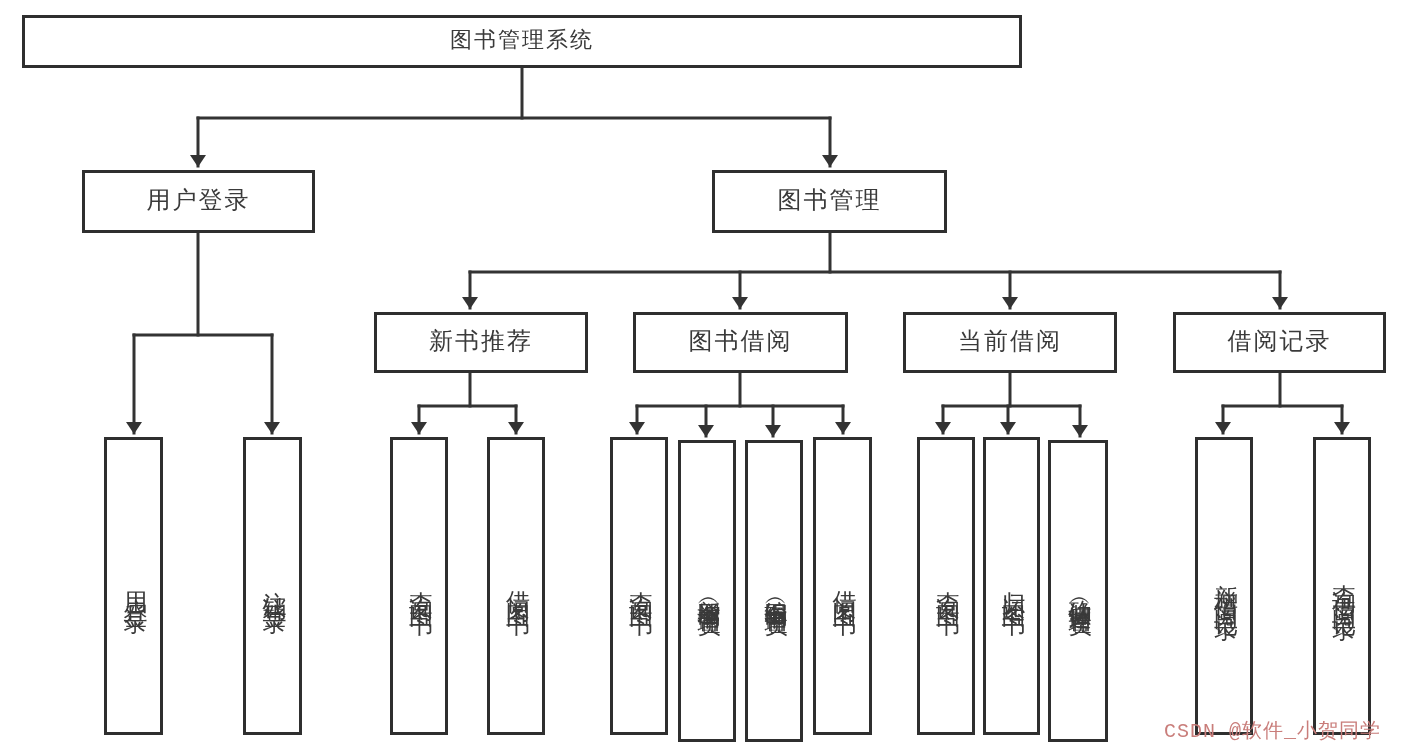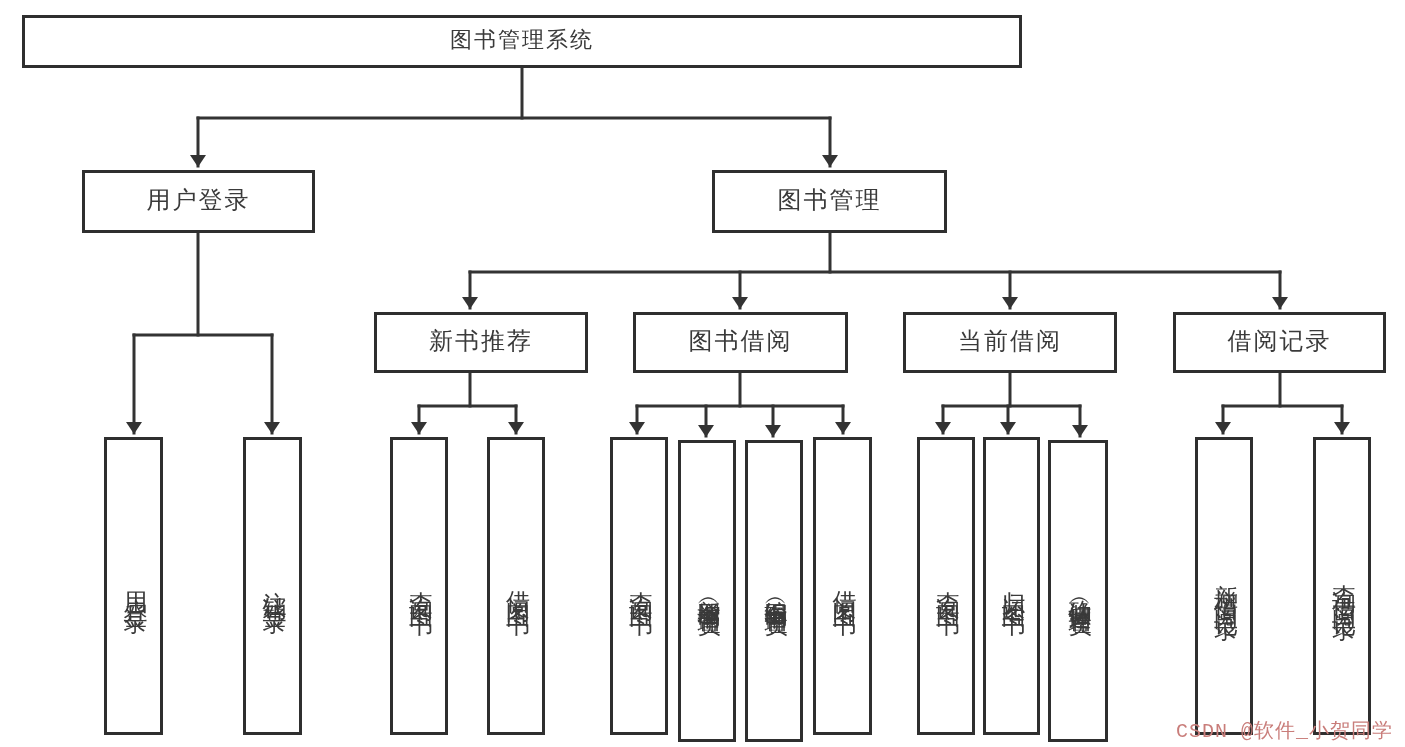--- a/index.html
+++ b/index.html
@@ -34,21 +34,21 @@
     text-orientation: mixed;
     font-size: 24px;
     letter-spacing: 7px;
   }
   .v-long {
     font-size: 23px;
     letter-spacing: 2px;
   }
   #watermark {
     position: absolute;
-    right: 12px;
+    right: 24px;
     bottom: 3px;
     font-size: 20px;
     color: #c97d7a;
     letter-spacing: 1px;
     white-space: nowrap;
     margin-left: 12px;
   }
 </style>
 </head>
 <body>

